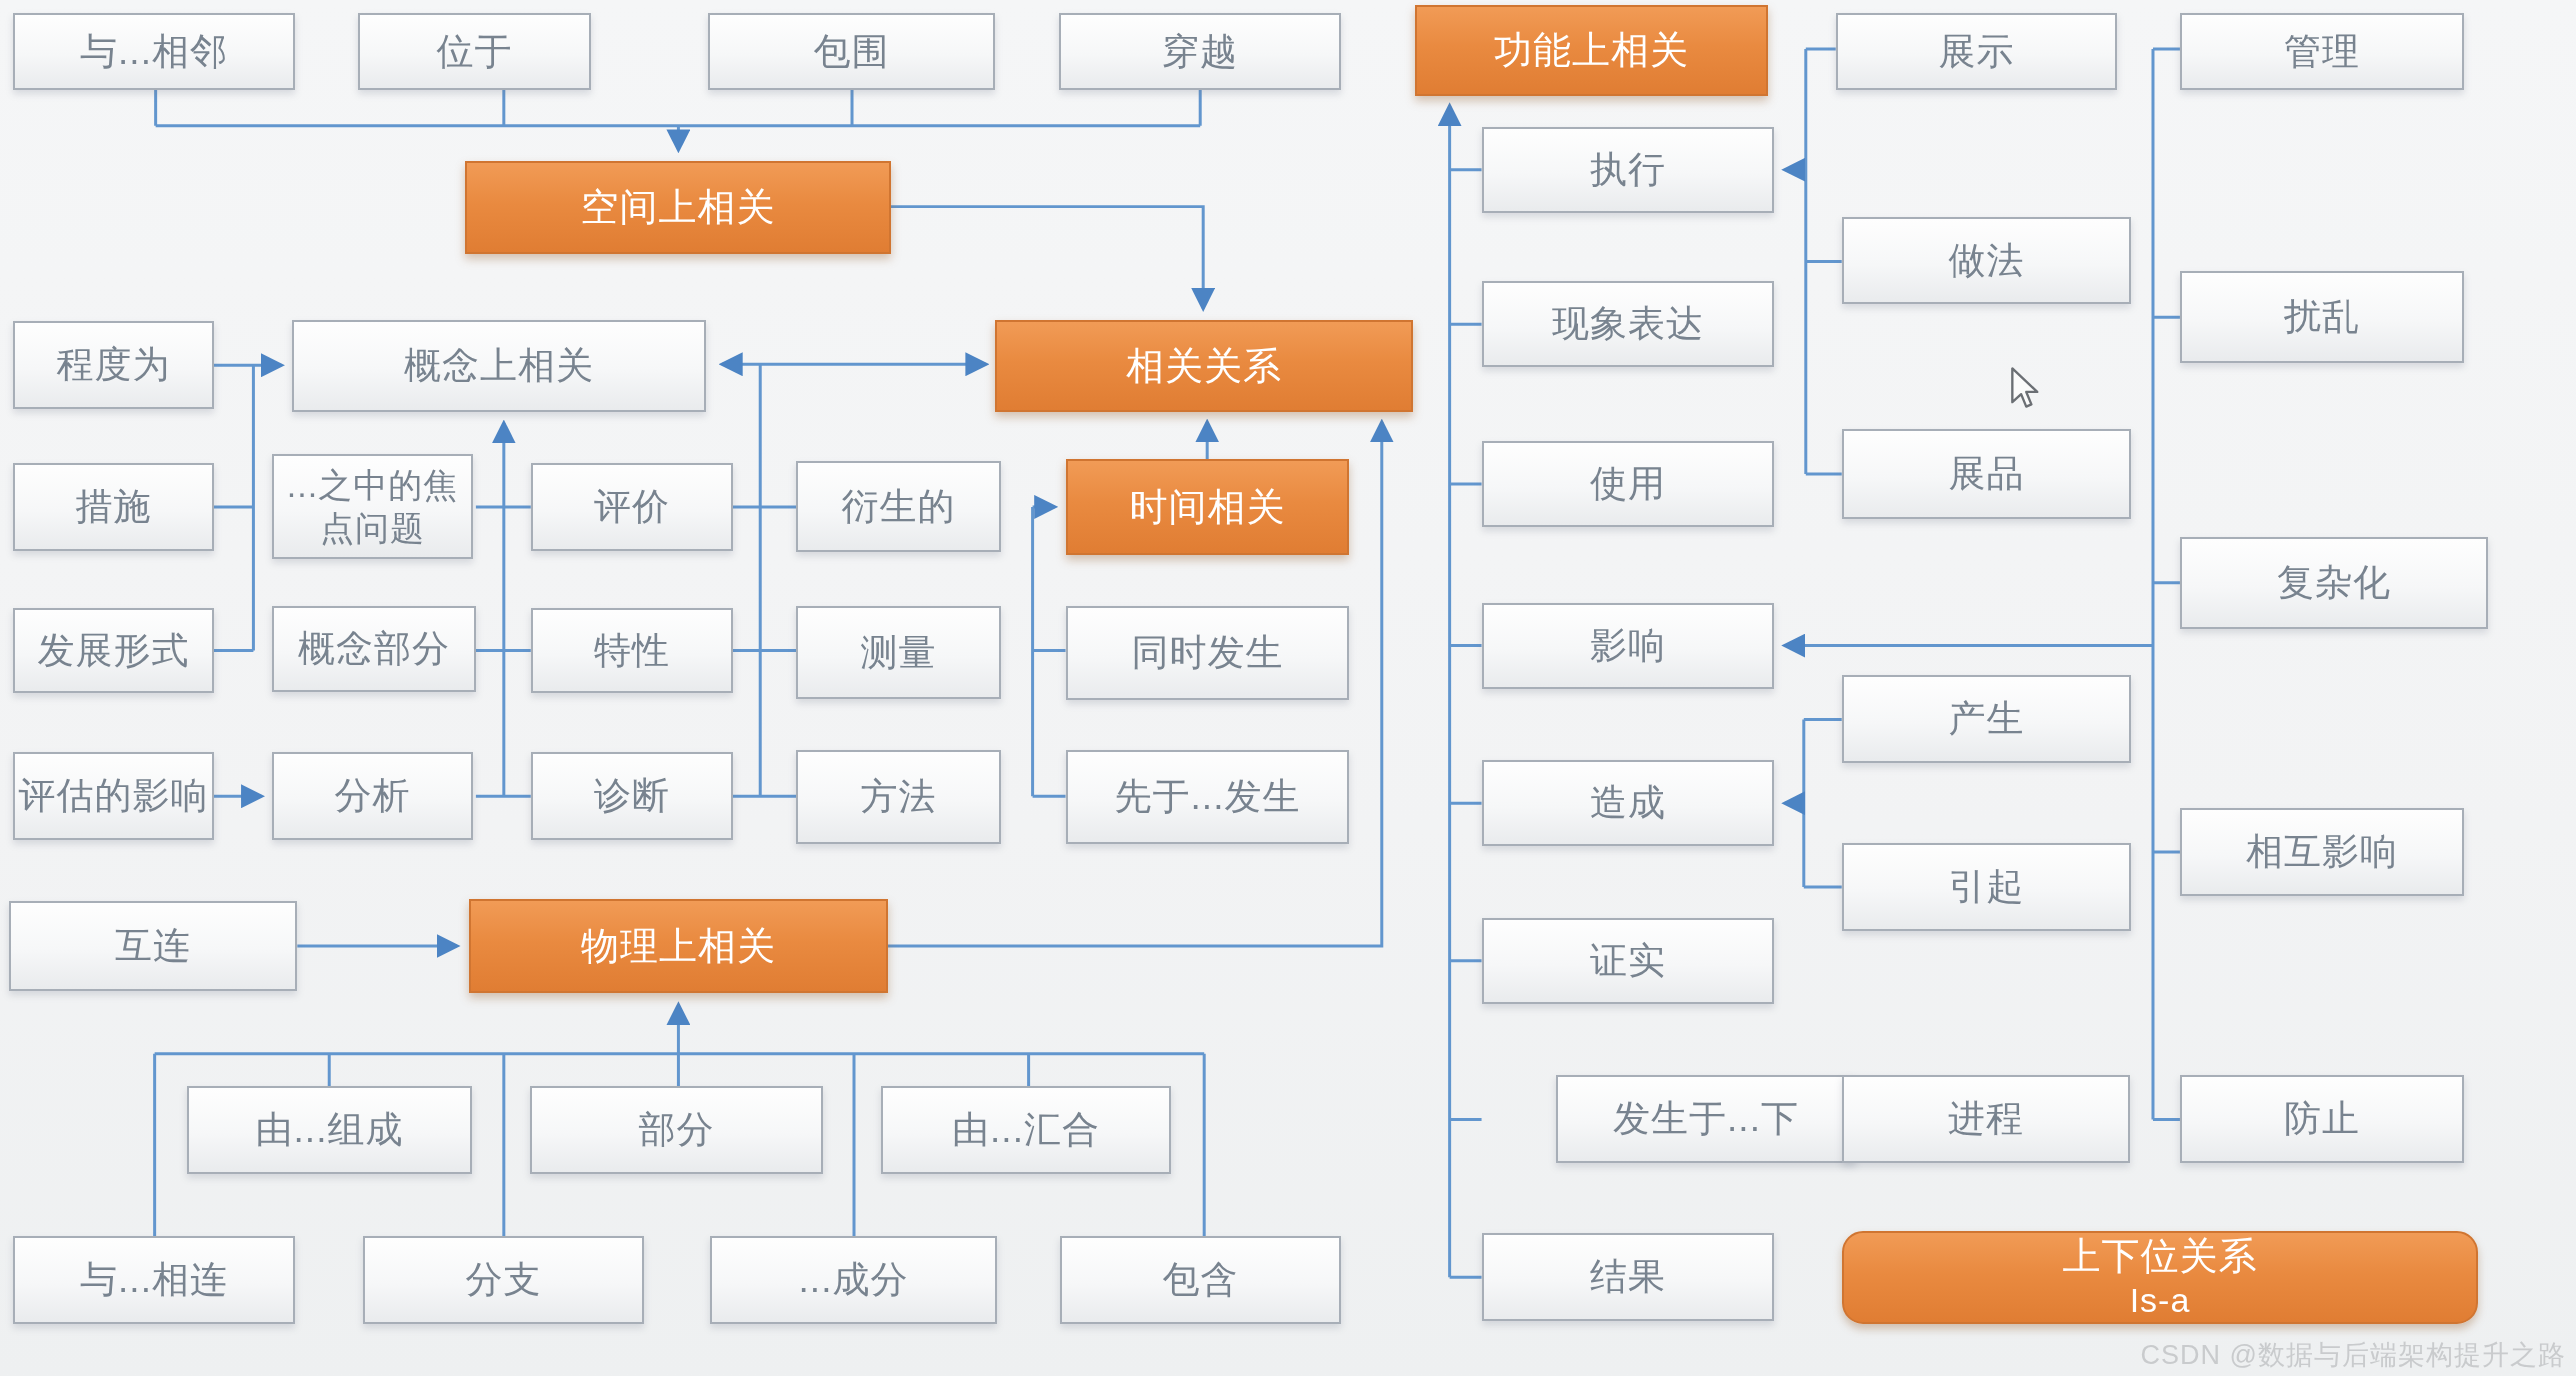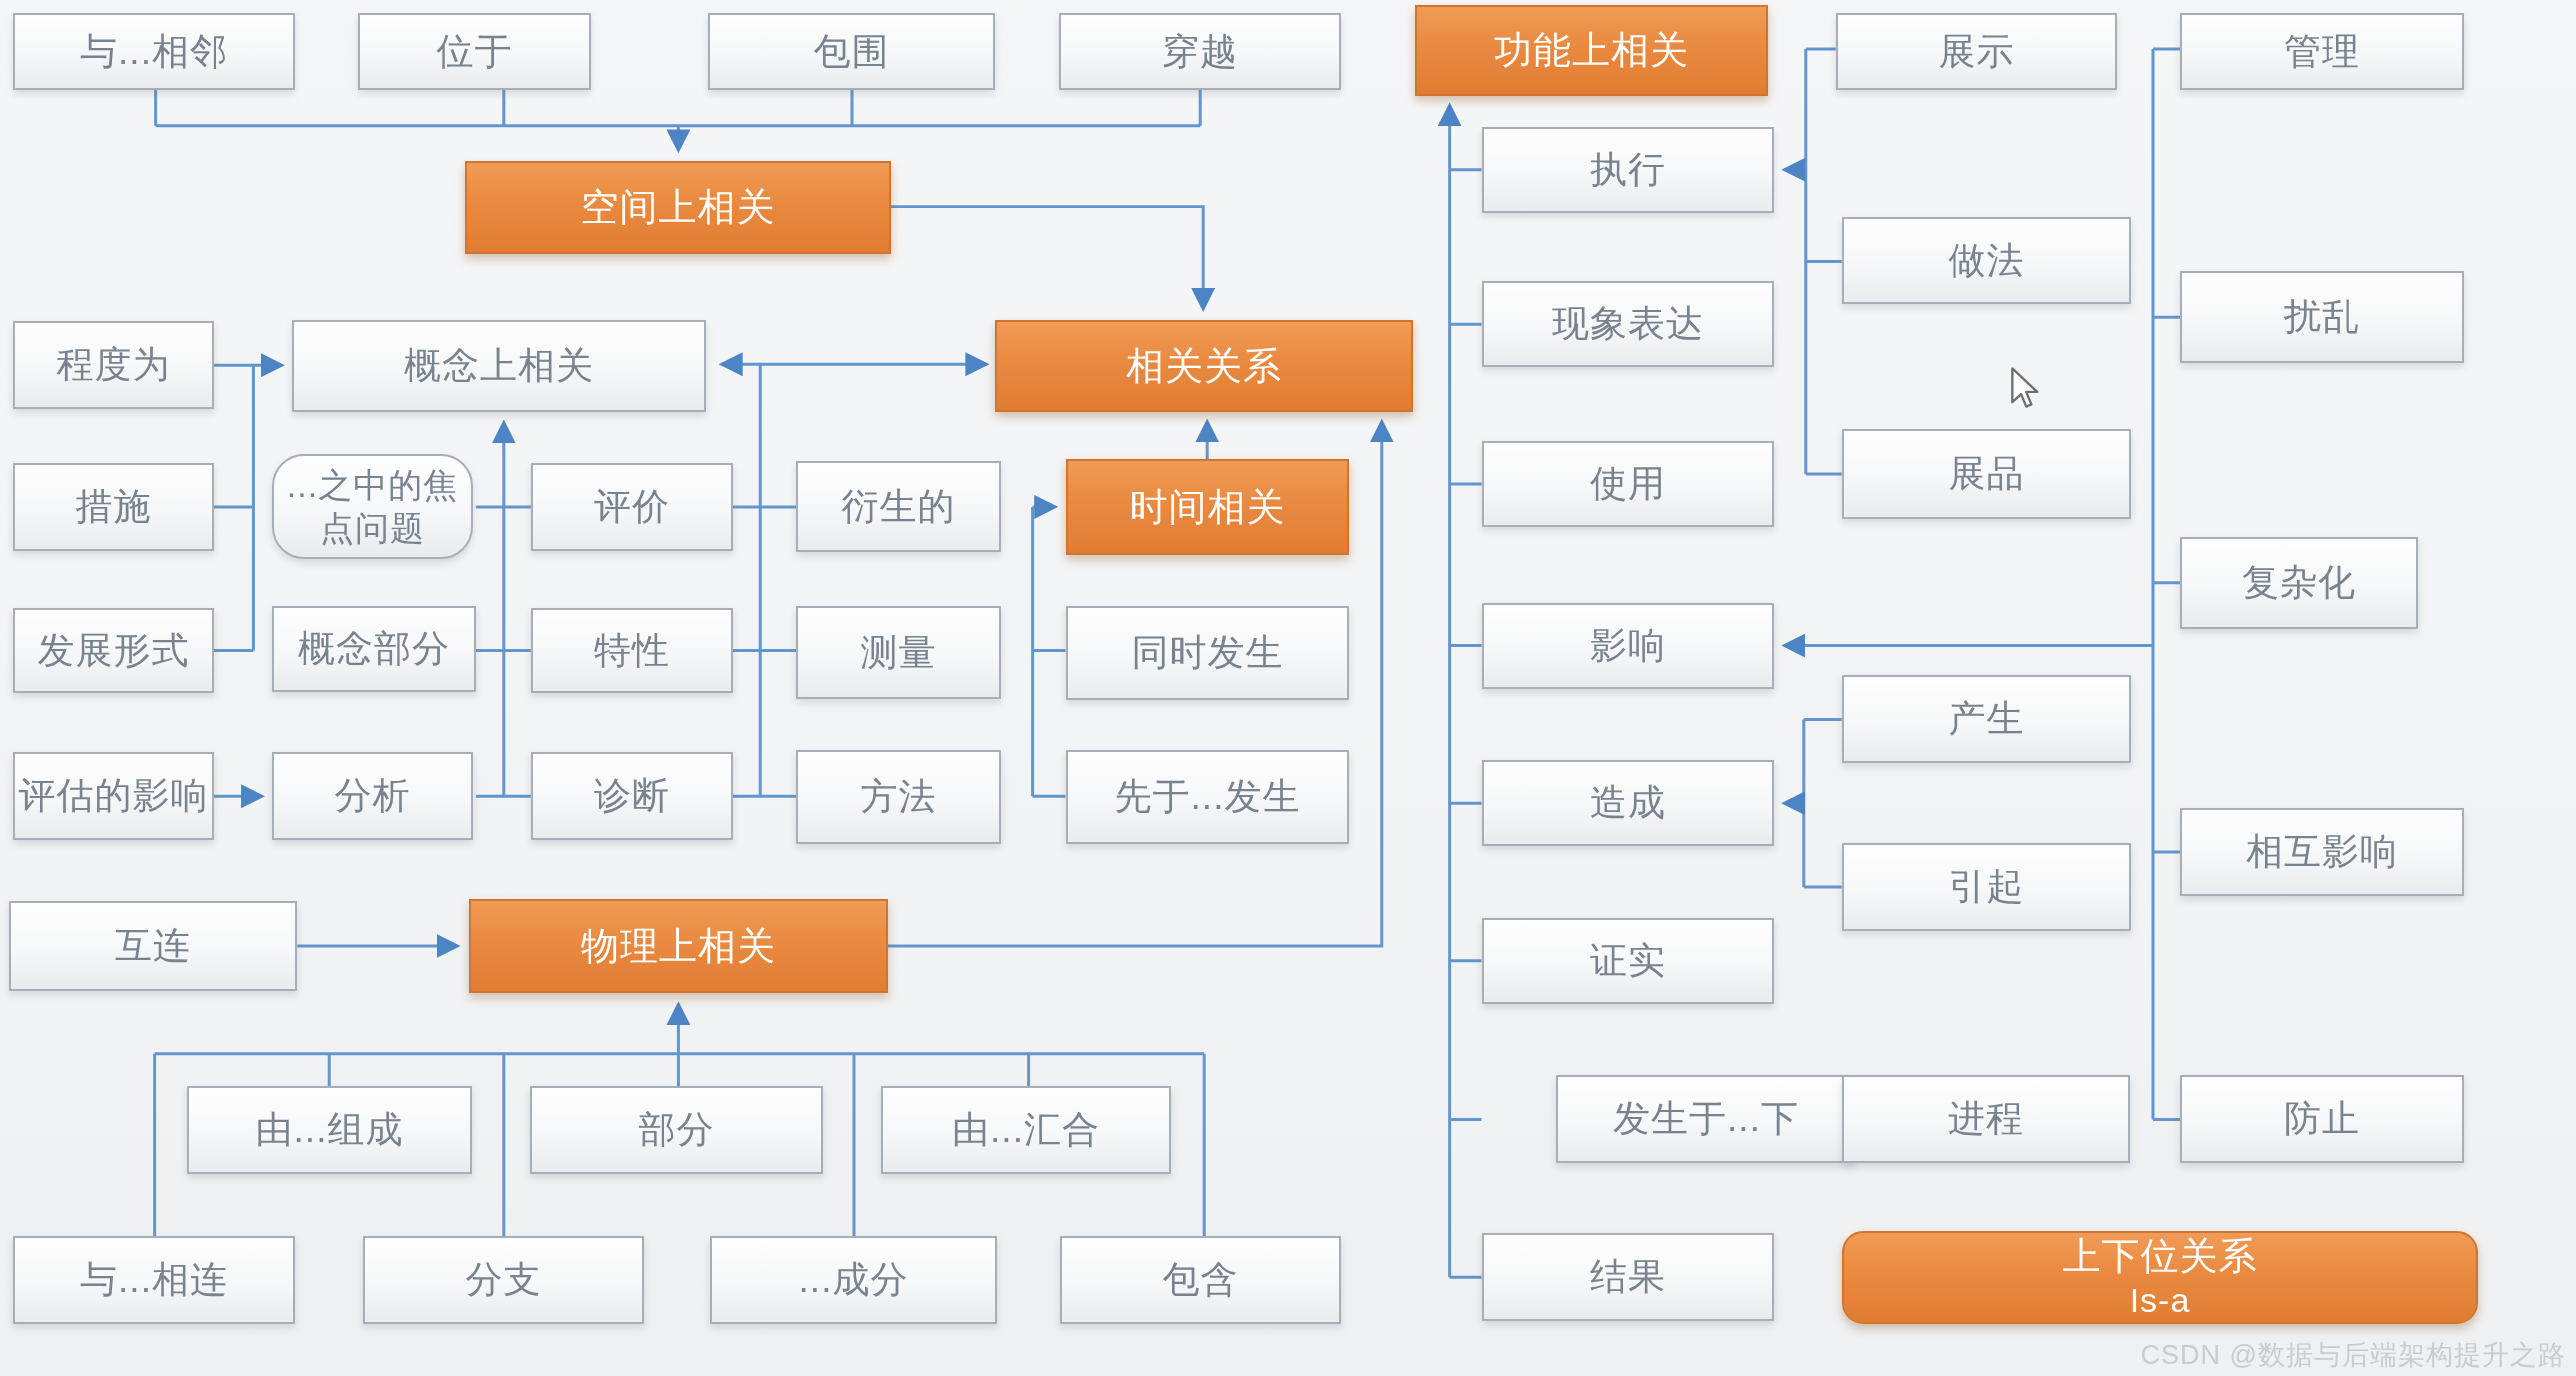--- a/index.html
+++ b/index.html
@@ -10,21 +10,21 @@
   }
   .wires{position:absolute;left:0;top:0;z-index:1;}
   .node{
     position:absolute;z-index:2;display:flex;align-items:center;justify-content:center;
     text-align:center;box-sizing:border-box;
     background:linear-gradient(180deg,#fefefe 0%,#f6f7f8 55%,#e9ebed 100%);
     border:2px solid #a7aeb7;
     box-shadow:0 4px 7px rgba(110,120,135,.22);
     color:#78838f;font-size:37px;letter-spacing:1px;white-space:nowrap;
   }
-  .node.small{font-size:34px;white-space:normal;line-height:1.25;padding:0 10px;border-radius:32px;}
+  .node.small{font-size:34px;white-space:normal;line-height:1.25;padding:0 10px;}
   .hub{
     background:linear-gradient(180deg,#f19b56 0%,#e98a40 45%,#e07d33 100%);
     border:2px solid #d07531;color:#ffffff;
     box-shadow:0 5px 9px rgba(150,95,45,.35);
     font-size:38px;
   }
   .hub.stack{flex-direction:column;line-height:1.2;border-radius:21px;}
   .hub .sub{font-size:34px;}
   .watermark{
     position:absolute;z-index:3;right:10px;top:1337px;
@@ -168,21 +168,21 @@
     </div>
   <div class="node" style="left:531px;top:608px;width:202px;height:85px">
       <span>特性</span>
     </div>
   <div class="node" style="left:796px;top:606px;width:205px;height:93px">
       <span>测量</span>
     </div>
   <div class="node" style="left:1066px;top:606px;width:283px;height:94px">
       <span>同时发生</span>
     </div>
-  <div class="node" style="left:2180px;top:537px;width:238px;height:92px">
+  <div class="node" style="left:2180px;top:537px;width:308px;height:92px">
       <span>复杂化</span>
     </div>
   <div class="node" style="left:1482px;top:603px;width:292px;height:86px">
       <span>影响</span>
     </div>
   <div class="node" style="left:1842px;top:675px;width:289px;height:88px">
       <span>产生</span>
     </div>
 
   <div class="node" style="left:13px;top:752px;width:201px;height:88px">

